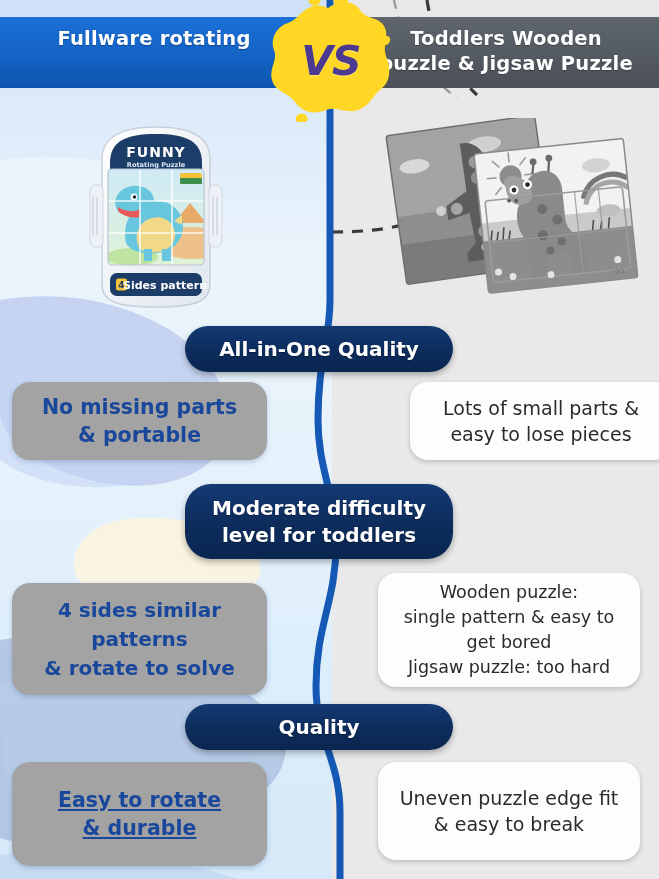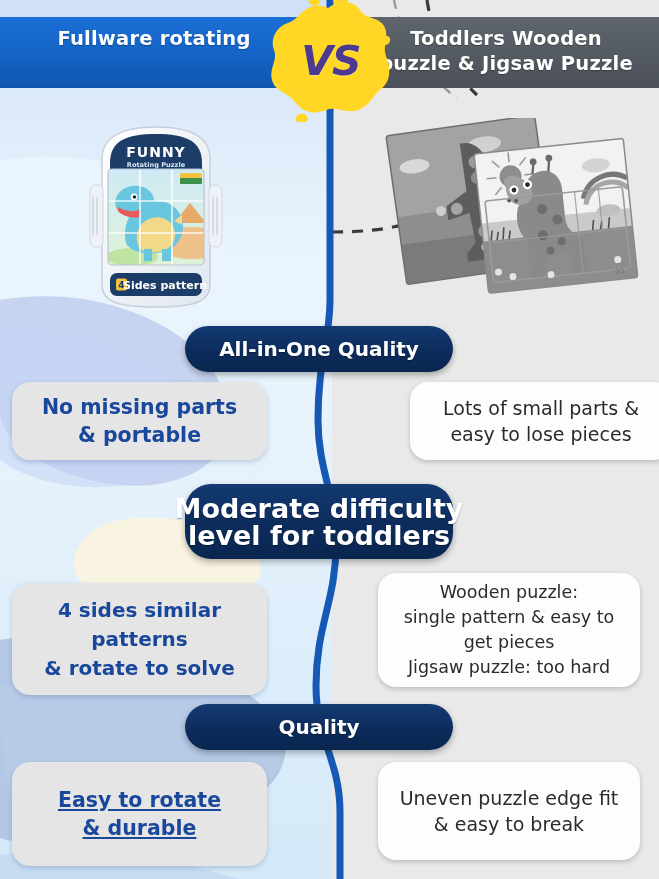--- a/index.html
+++ b/index.html
@@ -67,32 +67,32 @@
     background:linear-gradient(180deg,#133a73 0%,#0d2c5c 55%,#09264f 100%);
     border-radius:26px;
     box-shadow:0 3px 6px rgba(0,0,0,.30);
     color:#ffffff;font-weight:bold;text-align:center;
     display:flex;align-items:center;justify-content:center;
     font-family:"DejaVu Sans","Liberation Sans",sans-serif;
     text-shadow:0 1px 1px rgba(0,0,0,.35);
   }
   .band span{display:block;white-space:nowrap;}
   .band-1{top:326px;width:268px;height:46px;font-size:20px;border-radius:23px;}
-  .band-2{top:484px;width:268px;height:75px;font-size:27px;line-height:27px;}
+  .band-2{top:484px;width:268px;height:75px;font-size:20px;line-height:27px;}
   .band-3{top:704px;width:268px;height:46px;font-size:20px;border-radius:23px;}
 
   
   .box{
     position:absolute;border-radius:18px;
     display:flex;align-items:center;justify-content:center;
     text-align:center;box-sizing:border-box;
   }
   .box span{display:block;white-space:nowrap;}
   .box-pro{
-    background:#e5e5e5;
+    background:#a3a3a3;
     color:#19479b;
     font-size:20.5px;line-height:28px;font-weight:bold;
     box-shadow:0 2px 5px rgba(60,90,150,.28);
     font-family:"DejaVu Sans","Liberation Sans",sans-serif;
   }
   .box-con{
     background:#fdfdfd;
     color:#2b2b2b;
     font-size:19px;line-height:26px;
     box-shadow:0 2px 5px rgba(0,0,0,.20);
@@ -370,21 +370,21 @@
       <span>4 sides similar</span>
       <span>patterns</span>
       <span>&amp; rotate to solve</span>
     </div>
   </div>
 
   <div class="box box-con con-2">
     <div>
       <span>Wooden puzzle:</span>
       <span>single pattern &amp; easy to</span>
-      <span>get pieces</span>
+      <span>get bored</span>
       <span>Jigsaw puzzle: too hard</span>
     </div>
   </div>
 
   <div class="band band-3">
     <span>Quality</span>
   </div>
 
   <div class="box box-pro pro-3">
     <div>

